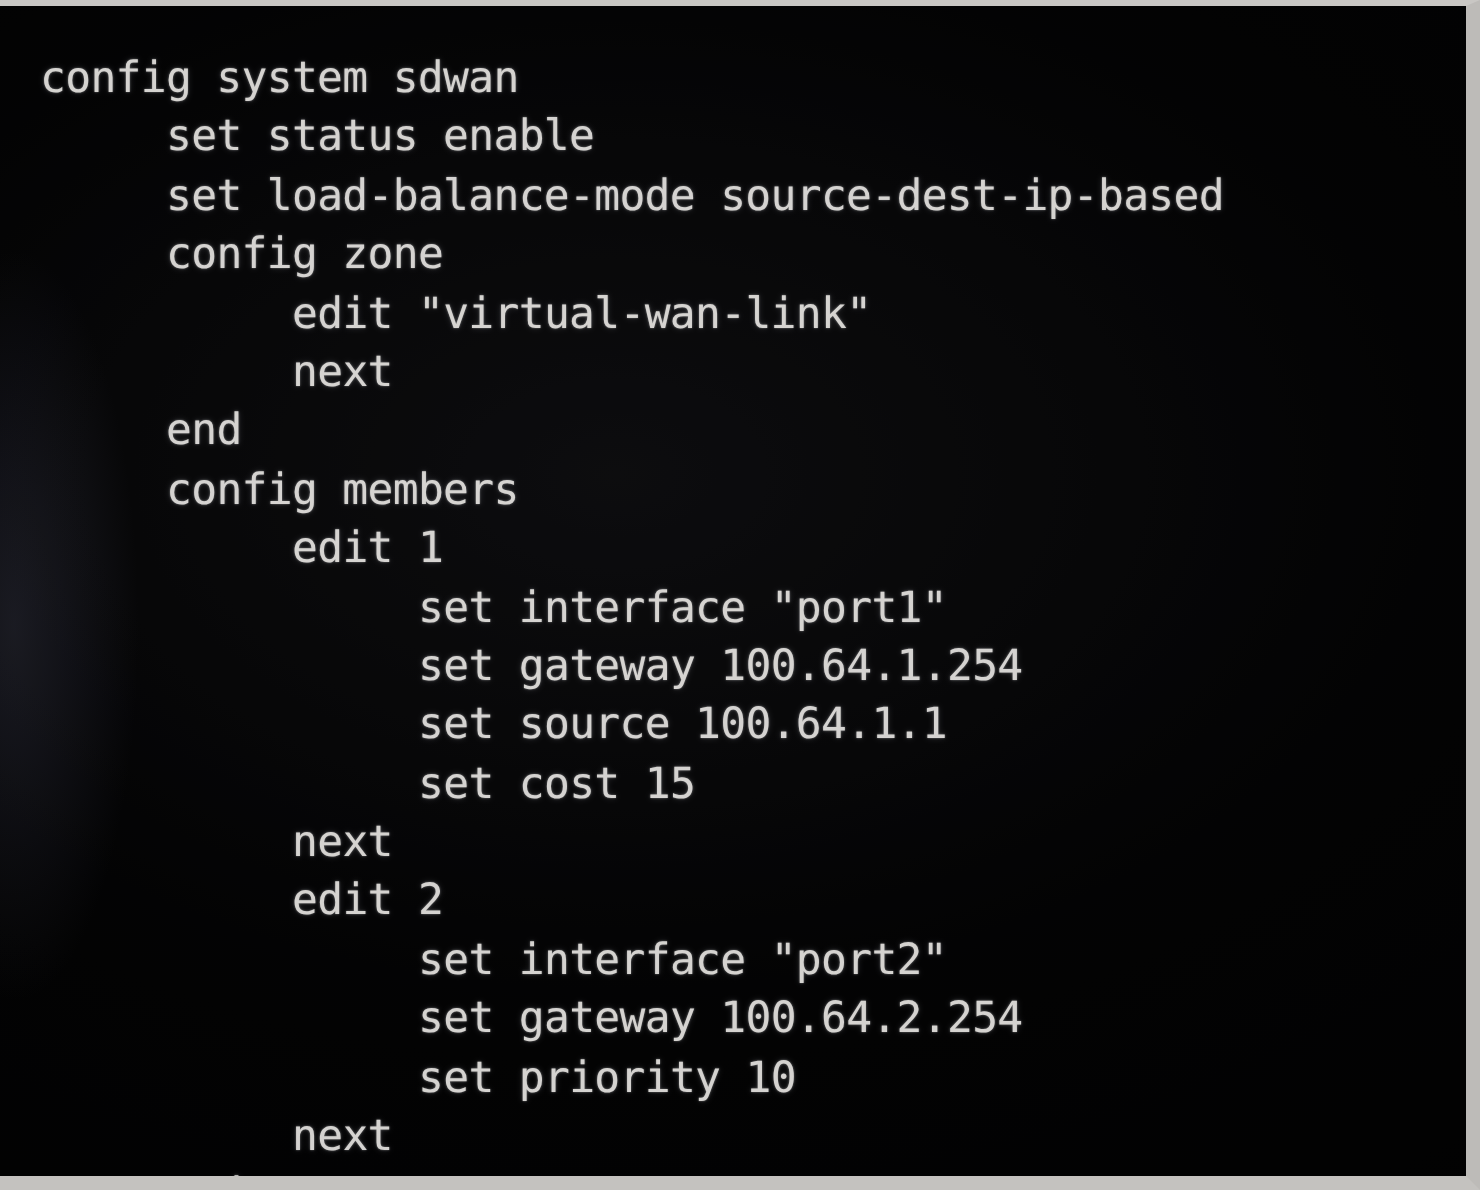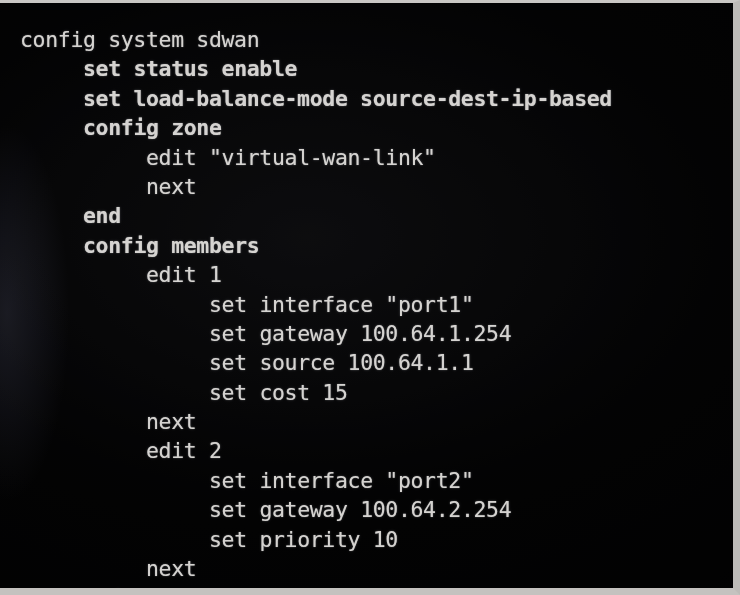--- a/index.html
+++ b/index.html
@@ -75,21 +75,21 @@
     text-shadow: 0 0 1.1px rgba(255,255,255,0.42), 0 0 3px rgba(190,195,210,0.20);
     -webkit-font-smoothing: antialiased;
   }
 
   .code-line {
     display: block;
     height: 29.4px;
     padding-left: 4px;
   }
   .indent-0 { text-indent: 0px; }
-  .indent-1 { text-indent: 63px; font-weight: bold; }
+  .indent-1 { text-indent: 63px; }
   .indent-2 { text-indent: 126px; }
   .indent-3 { text-indent: 189px; }
 
   
   #blur-wrap { filter: blur(0.38px); }
 </style>
 </head>
 <body>
 
 <div id="terminal-frame">

